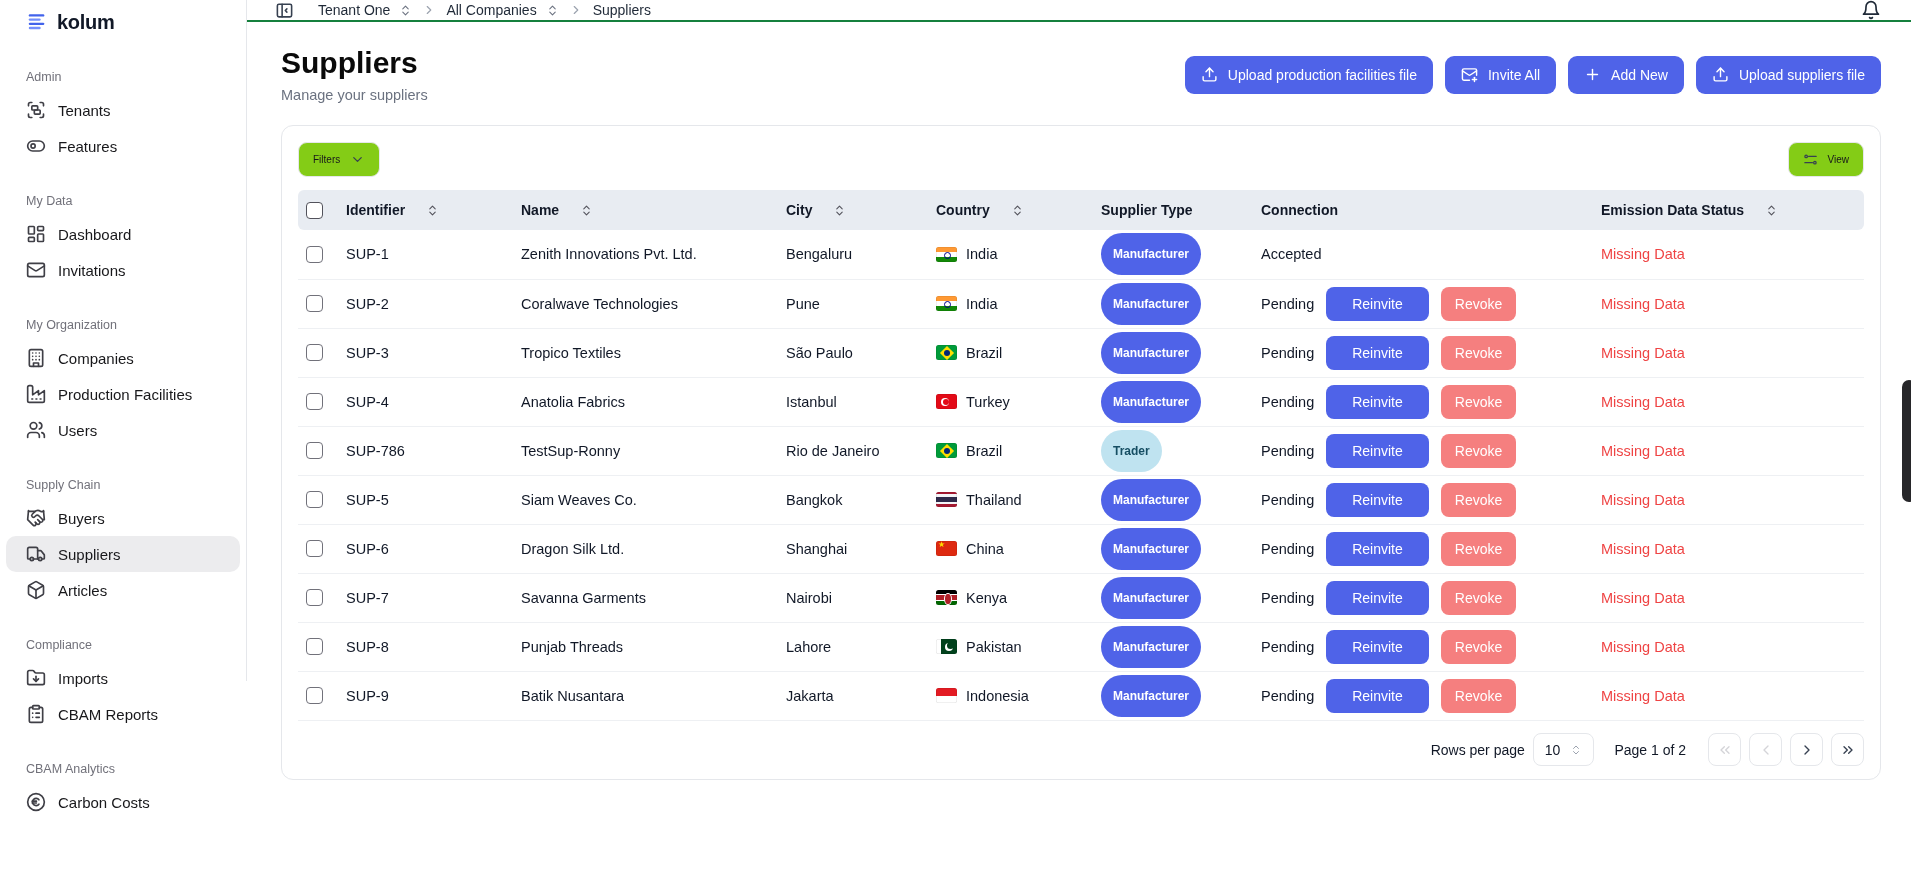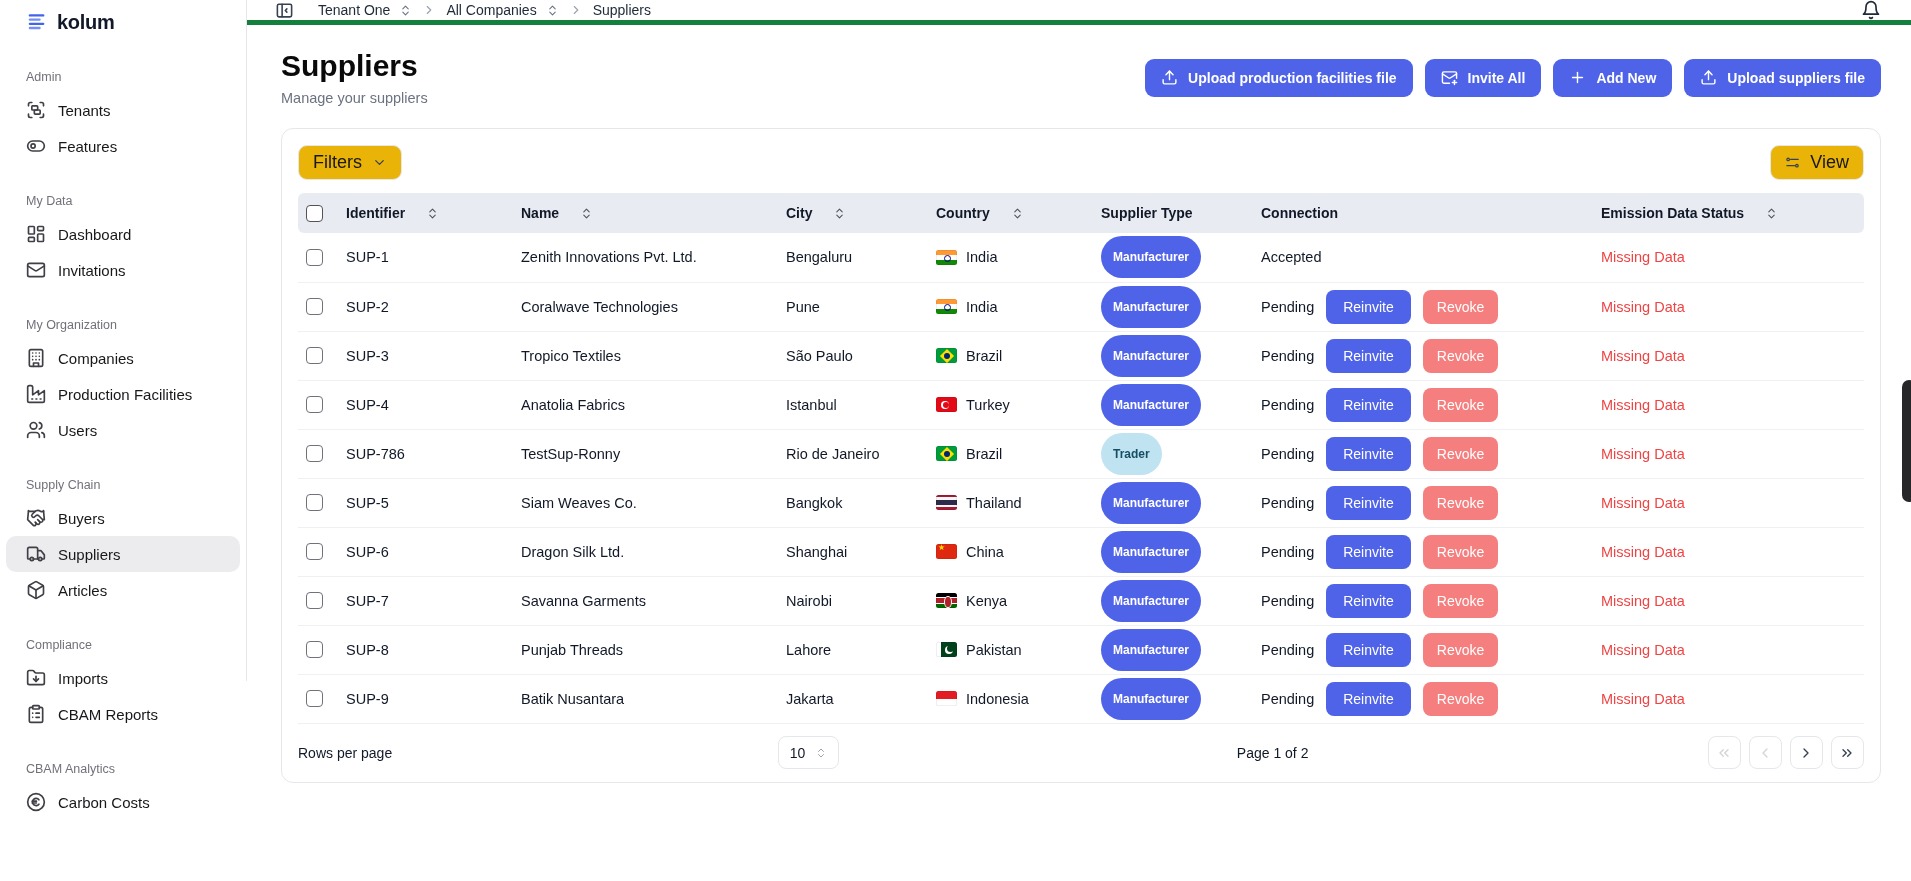--- a/index.html
+++ b/index.html
@@ -14,39 +14,39 @@
   .logo-text{font-size:20px;font-weight:700;letter-spacing:-.3px;color:#111827}
   .nav{padding-top:26px}
   .side-section{margin-bottom:30px}
   .side-label{font-size:12.5px;color:#71717a;padding-left:26px;height:16px;margin-bottom:6px}
   .side-item{height:36px;display:flex;align-items:center;gap:12px;padding-left:20px;margin:0 6px;border-radius:10px;font-size:15px;color:#18181b;cursor:pointer}
   .side-item.active{background:#ececee}
   .side-ic{font-size:20px;color:#3f3f46;display:flex}
 
   
   .main{flex:1;display:flex;flex-direction:column;min-width:0}
-  .topbar{height:44px;border-bottom:5px solid #15803d;display:flex;align-items:center;justify-content:space-between;padding:0 30px 0 28px}
+  .topbar{height:44px;border-bottom:2px solid #15803d;display:flex;align-items:center;justify-content:space-between;padding:0 30px 0 28px}
   .crumbs{display:flex;align-items:center;gap:10px;font-size:14px;color:#1f2937}
   .panel-btn{font-size:19px;color:#374151;margin-right:14px;background:none;border:none;cursor:pointer;display:flex}
   .crumb{display:flex;align-items:center;gap:9px;cursor:pointer}
   .crumb .switch{font-size:13px;color:#6b7280;display:flex}
   .crumb-sep{font-size:14px;color:#9ca3af;display:flex}
   .bell-btn{font-size:20px;color:#1f2937;background:none;border:none;cursor:pointer;display:flex}
 
   .page-head{display:flex;align-items:center;justify-content:space-between;padding:24px 30px 0 34px}
   .page-title{font-size:30px;font-weight:700;color:#0a0a0a}
   .page-sub{font-size:14.5px;color:#6b7280;margin-top:7px}
   .actions{display:flex;gap:12px}
-  .btn-primary{display:flex;align-items:center;gap:10px;height:38px;padding:0 16px;border:none;border-radius:9px;background:var(--primary);color:#fff;font-size:14px;font-weight:700;font-family:inherit;cursor:pointer}
+  .btn-primary{display:flex;align-items:center;gap:10px;height:38px;padding:0 16px;border:none;border-radius:9px;background:var(--primary);color:#fff;font-size:14px;font-weight:400;font-family:inherit;cursor:pointer}
   .btn-primary .ic{font-size:17px}
 
   
   .card{margin:22px 30px 0 34px;border:1px solid #e5e7eb;border-radius:12px;padding:16px 16px 0 16px}
   .card-toolbar{display:flex;align-items:center;justify-content:space-between;margin-bottom:13px}
-  .btn-outline{display:flex;align-items:center;gap:10px;height:35px;padding:0 14px;border:1px solid #e5e7eb;border-radius:9px;background:#eab308;font-size:18px;color:#18181b;font-family:inherit;cursor:pointer}
+  .btn-outline{display:flex;align-items:center;gap:10px;height:35px;padding:0 14px;border:1px solid #e5e7eb;border-radius:9px;background:#84cc16;font-size:10px;color:#18181b;font-family:inherit;cursor:pointer}
   .btn-outline .ic{font-size:15px;color:#374151}
 
   table{width:100%;border-collapse:collapse;table-layout:fixed}
   thead th{background:var(--thead-bg);height:40px;text-align:left;font-size:14px;font-weight:600;color:#111827;padding:0 8px}
   thead th:first-child{border-radius:6px 0 0 6px}
   thead th:last-child{border-radius:0 6px 6px 0}
   .th-inner{display:flex;align-items:center;gap:21px}
   .sort-ic{font-size:13px;color:#52525b;display:flex}
   tbody td{height:49px;border-bottom:1px solid #eef0f3;font-size:14.5px;padding:0 8px;color:#111827}
   .cb{width:17px;height:17px;border:1.5px solid #52525b;border-radius:4px;background:#fff;cursor:pointer}
@@ -71,25 +71,25 @@
   .flag-pk{background:linear-gradient(90deg,#fff 0 23%,#01411c 23%)}
   .flag-pk::before{content:'';position:absolute;right:4.5px;top:3.5px;width:8px;height:8px;background:#fff;border-radius:50%}
   .flag-pk::after{content:'';position:absolute;right:3.5px;top:3px;width:7px;height:7px;background:#01411c;border-radius:50%}
   .flag-id{background:linear-gradient(180deg,#e31b23 0 50%,#fff 50%)}
 
   .badge{display:inline-block;padding:14px 12px;border-radius:999px;font-size:12px;font-weight:700}
   .badge-manufacturer{background:var(--primary);color:#fff}
   .badge-trader{background:var(--trader-bg);color:var(--trader-text)}
 
   .conn-cell{display:flex;align-items:center;gap:12px}
-  .btn-reinvite{background:var(--primary);color:#fff;border:none;border-radius:8px;height:34px;padding:0 17px;font-size:14px;font-weight:500;font-family:inherit;cursor:pointer}
+  .btn-reinvite{background:var(--primary);color:#fff;border:none;border-radius:8px;height:34px;padding:0 26px;font-size:14px;font-weight:500;font-family:inherit;cursor:pointer}
   .btn-revoke{background:var(--danger);color:#fff;border:none;border-radius:8px;height:34px;padding:0 14px;font-size:14px;font-weight:500;font-family:inherit;cursor:pointer}
   .missing{color:var(--missing);margin-top:8px;}
 
-  .pager{display:flex;align-items:center;justify-content:space-between;gap:32px;height:58px;font-size:14px;color:#111827}
+  .pager{display:flex;align-items:center;justify-content:flex-end;gap:8px;height:58px;font-size:14px;color:#111827}
   .rpp-select{display:flex;align-items:center;gap:10px;border:1px solid #e5e7eb;border-radius:8px;height:33px;padding:0 11px;cursor:pointer;background:#fff}
   .rpp-select .sort-ic{color:#9ca3af;font-size:12px}
   .page-status{font-weight:500;margin-left:12px}
   .pg-btns{display:flex;gap:8px;margin-left:14px}
   .pg-btn{width:33px;height:33px;border:1px solid #e5e7eb;border-radius:8px;background:#fff;display:flex;align-items:center;justify-content:center;font-size:16px;cursor:pointer;color:#374151}
   .pg-btn.disabled{color:#d4d4d8}
 
   .scroll-thumb{position:absolute;right:-5px;top:380px;width:14px;height:122px;border-radius:7px;background:#27272a}
 </style>
 </head>

